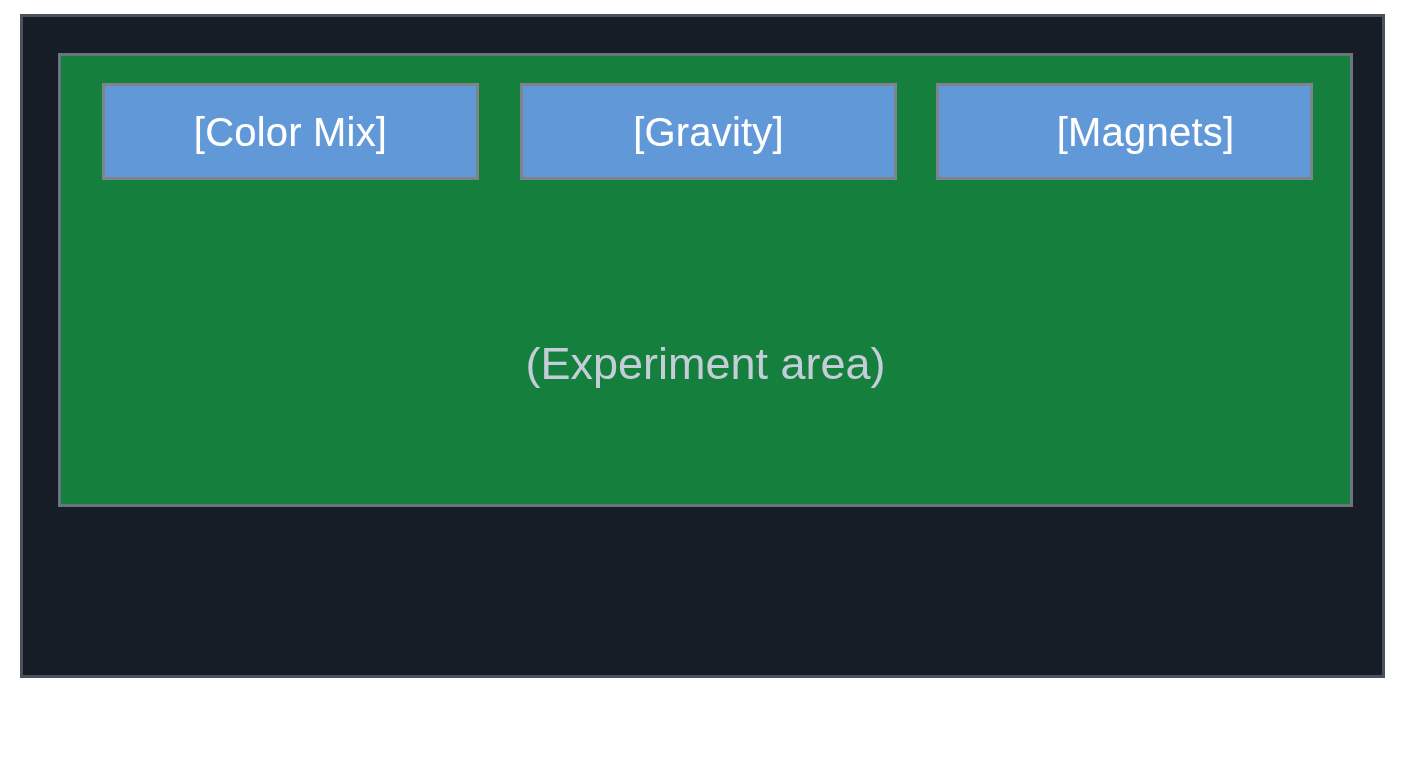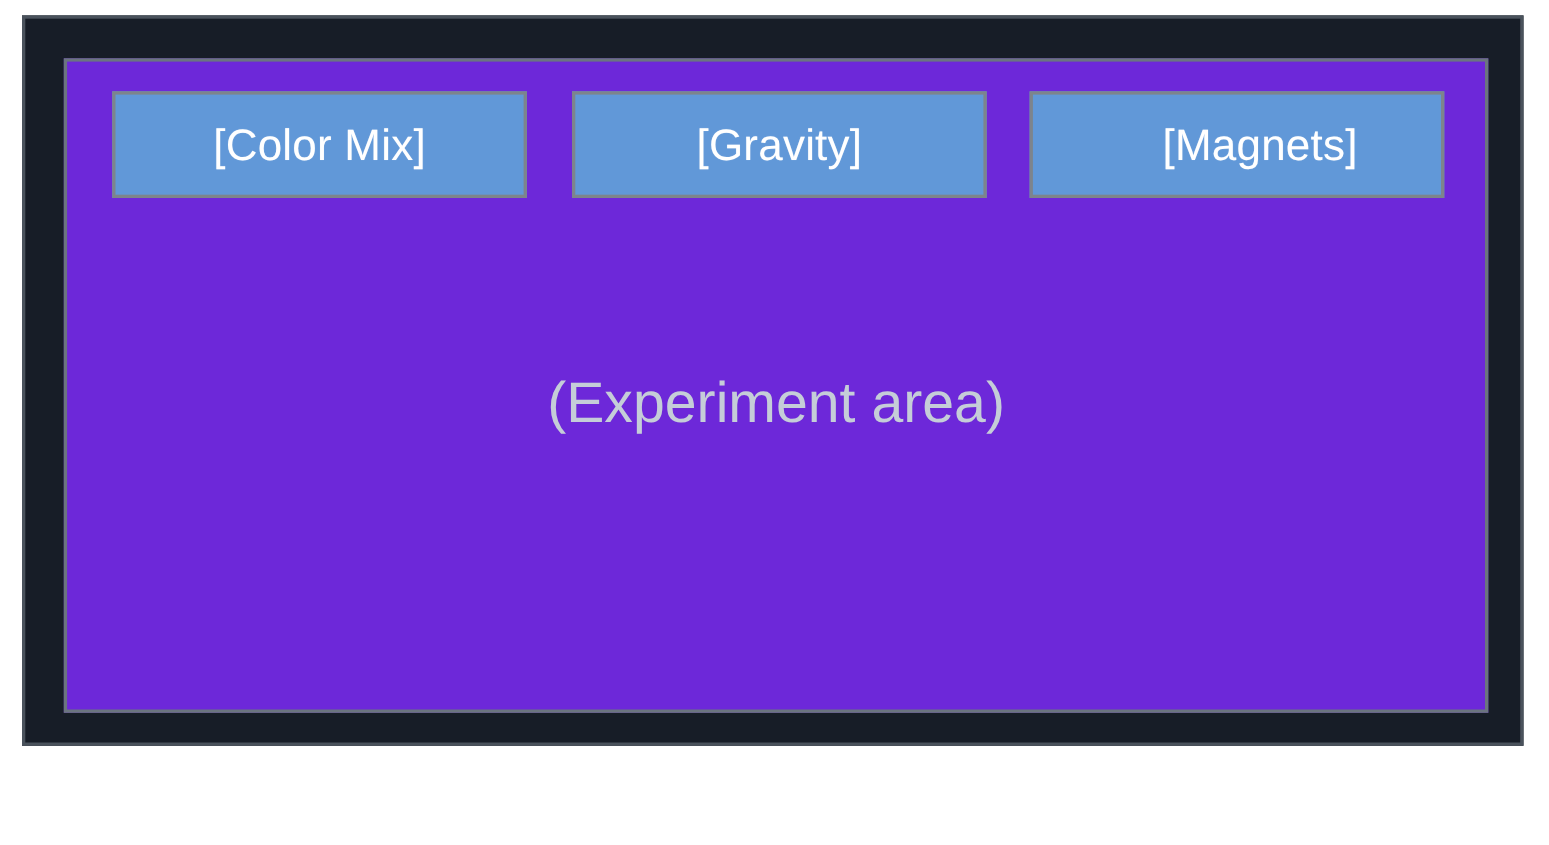--- a/index.html
+++ b/index.html
@@ -34,23 +34,23 @@
     background: #171d27;
     border: 3px solid #4a525c;
   }
 
   
   .panel {
     position: absolute;
     left: 35px;
     top: 36px;
     width: 1295px;
-    height: 595px;
+    height: 454px;
     box-sizing: border-box;
-    background: #6d28d9;
+    background: #15803d;
     border: 3px solid #6b757f;
   }
 
   
   .btn {
     position: absolute;
     box-sizing: border-box;
     background: #6198d8;
     border: 3px solid #7d848c;
     color: #ffffff;
@@ -86,21 +86,21 @@
 
   
   .stage-caption {
     position: absolute;
     left: 0;
     right: 0;
     top: 285px;
     text-align: center;
     color: #c5cdd8;
     font-family: "Liberation Sans", sans-serif;
-    font-size: 52px;
+    font-size: 45px;
     line-height: 1;
     user-select: none;
   }
 
   
   .cli-caption {
     position: absolute;
     left: 26px;
     top: 700px;
     color: #131313;

